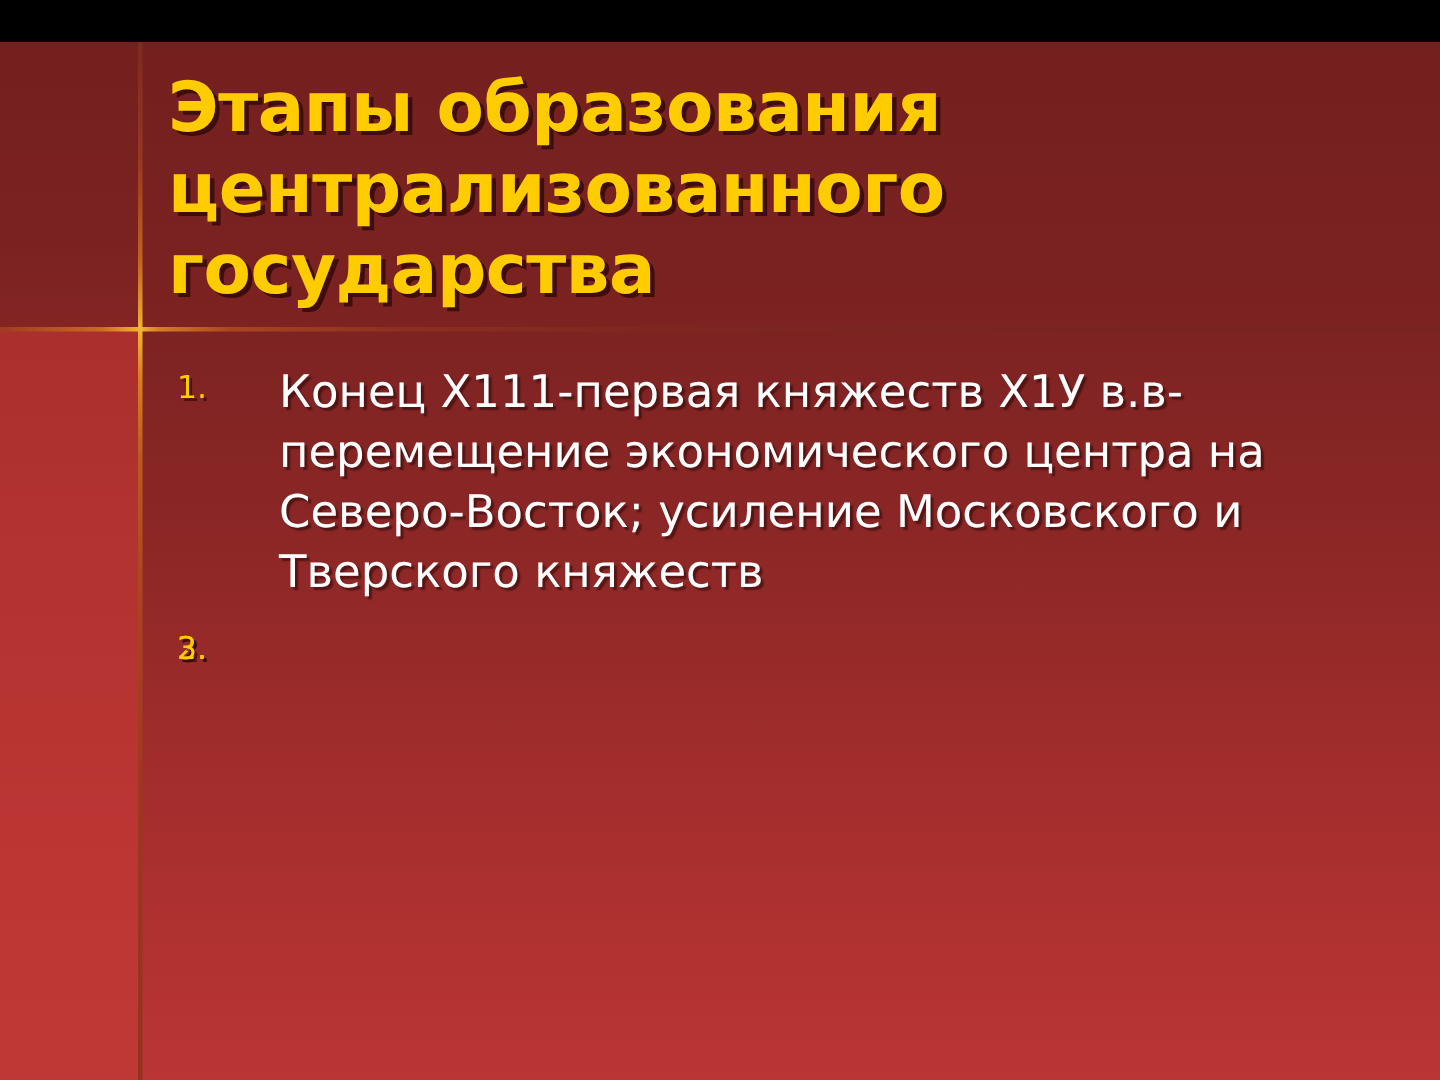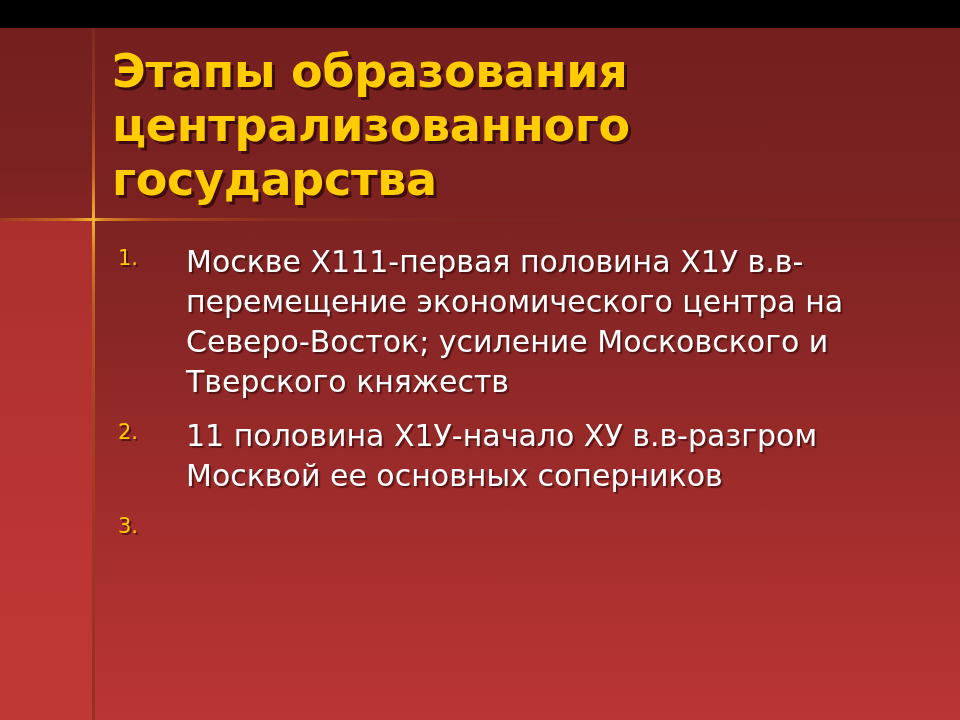--- a/index.html
+++ b/index.html
@@ -139,26 +139,25 @@
   <div class="rule-h"></div>
   <div class="rule-v-top"></div>
   <div class="rule-v-bot"></div>
 
   <div class="title">Этапы образования централизованного государства</div>
 
   <ol class="body-list">
 
     <li class="item">
       <span class="item-num">1.</span>
-      <span class="item-text">Москве X111-первая половина X1У в.в-перемещение экономического центра на Северо-Восток; усиление Московского и Тверского княжеств</span>
+      <span class="item-text">Конец X111-первая княжеств X1У в.в-перемещение экономического центра на Северо-Восток; усиление Московского и Тверского княжеств</span>
     </li>
 
     <li class="item">
       <span class="item-num">2.</span>
-      <span class="item-text">11 половина X1У-начало ХУ в.в-разгром Москвой ее основных соперников</span>
     </li>
 
     <li class="item">
       <span class="item-num">3.</span>
     </li>
 
   </ol>
 
 </div>
 

